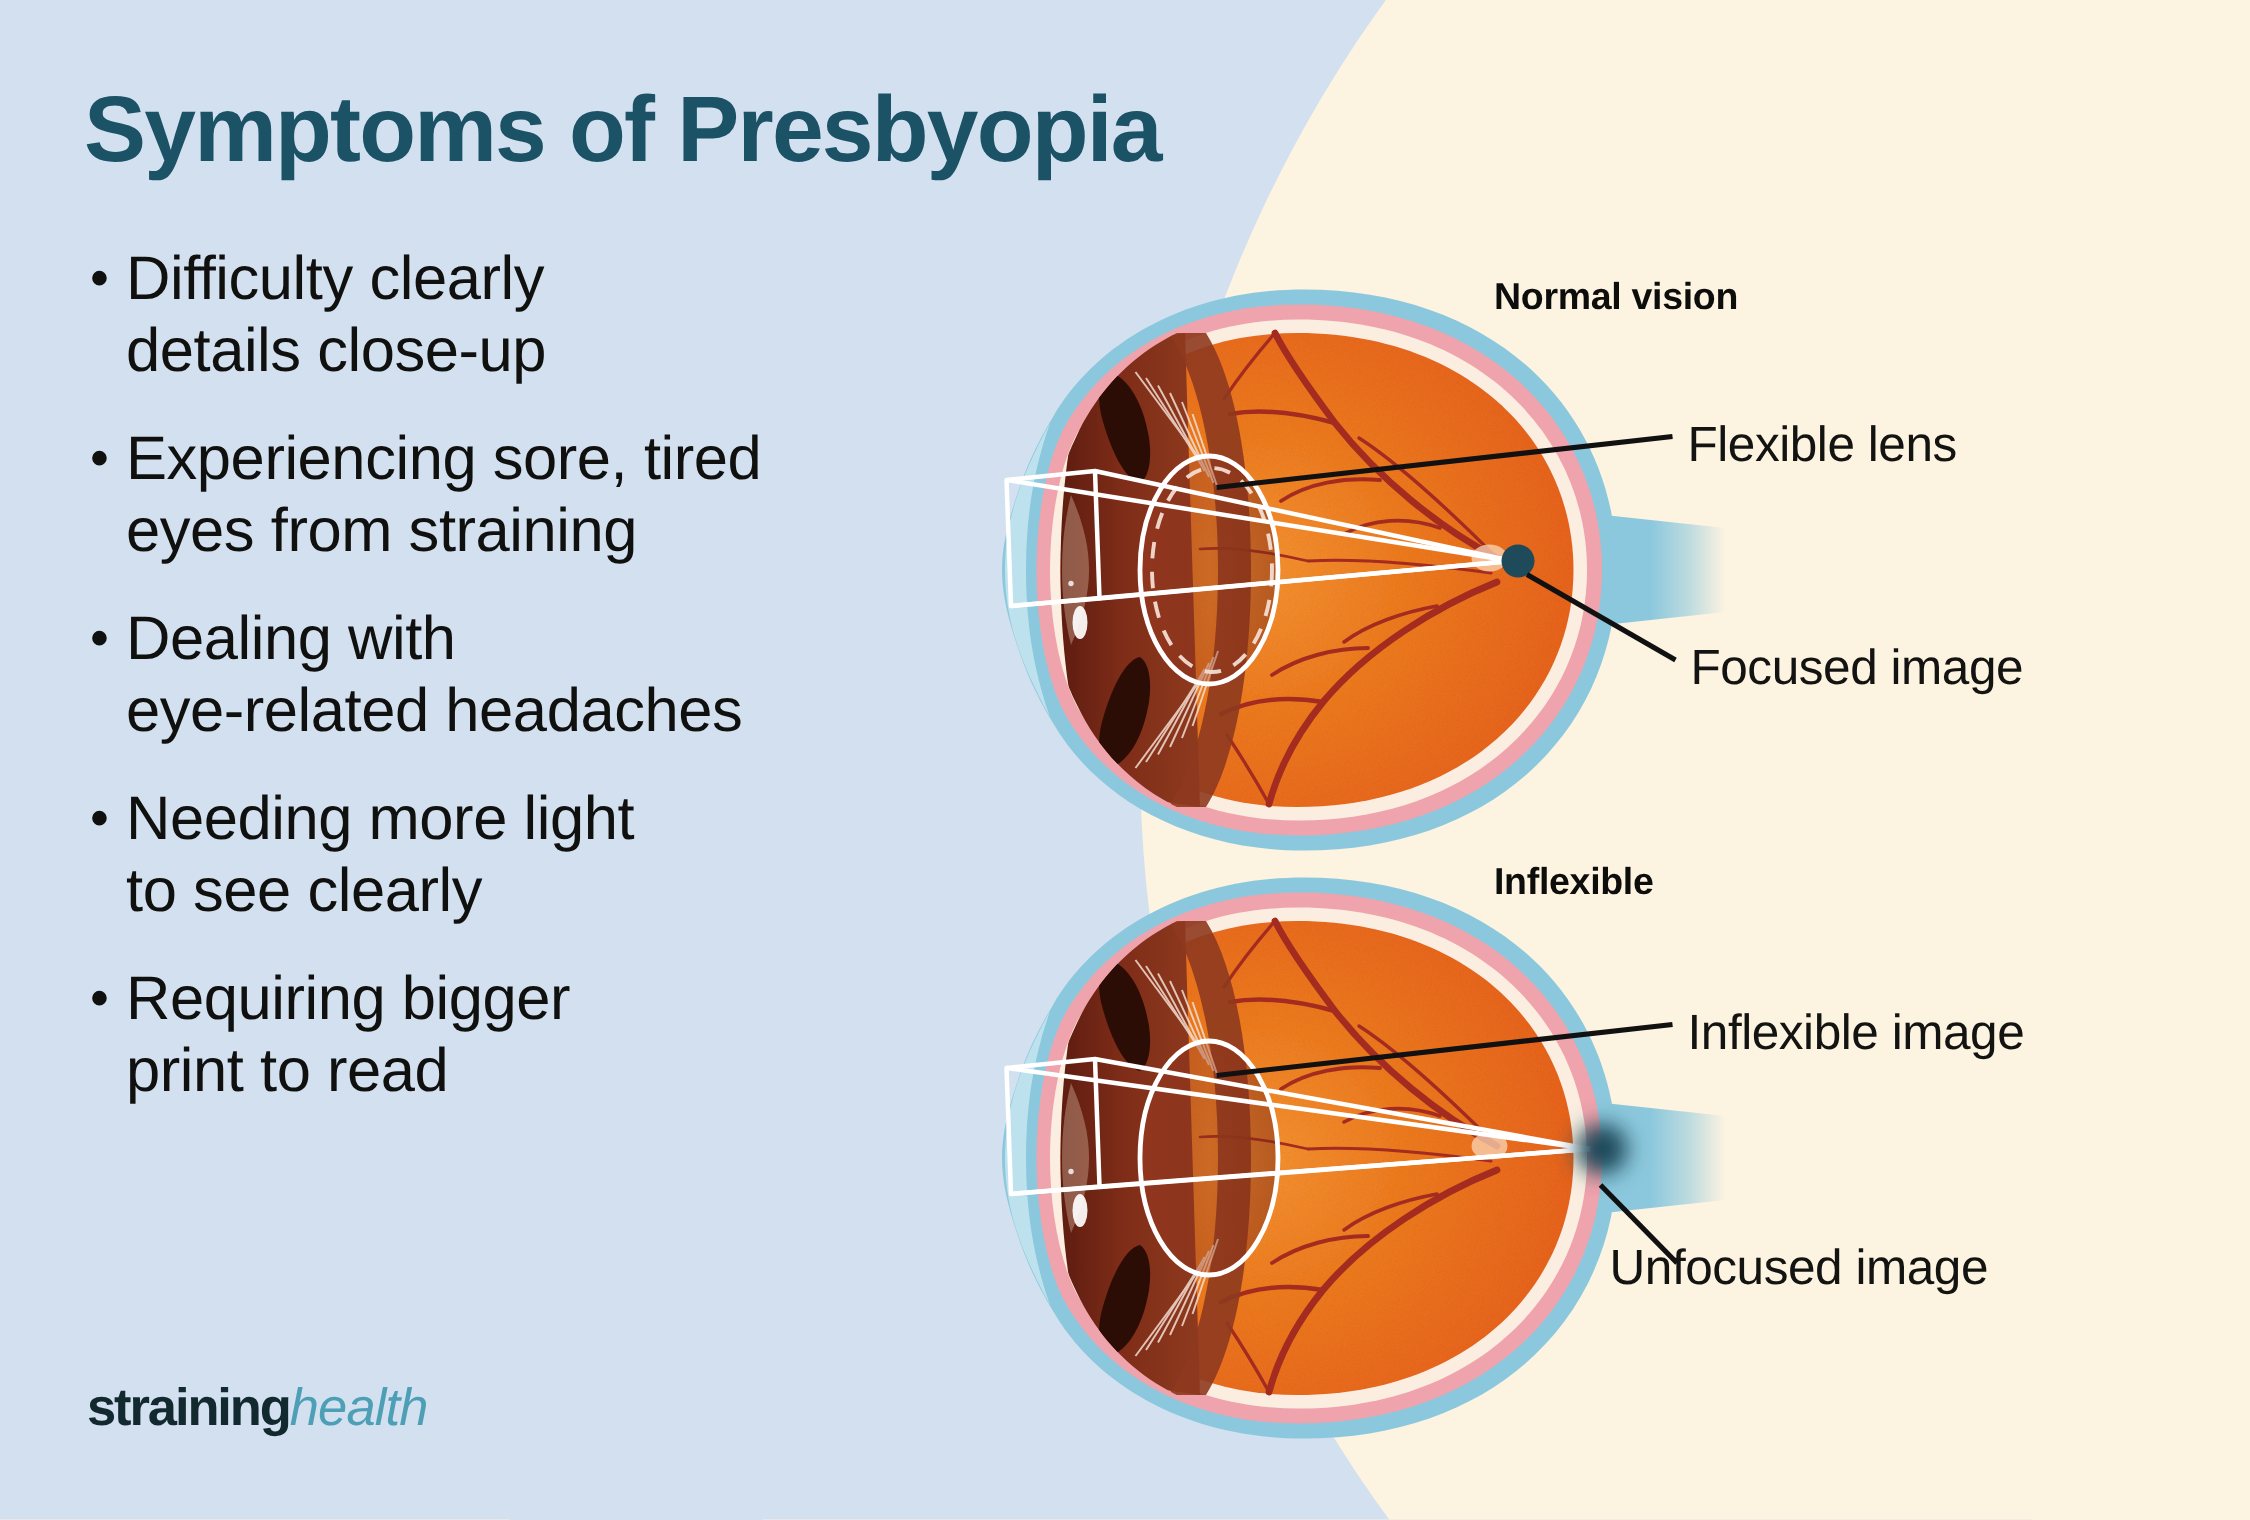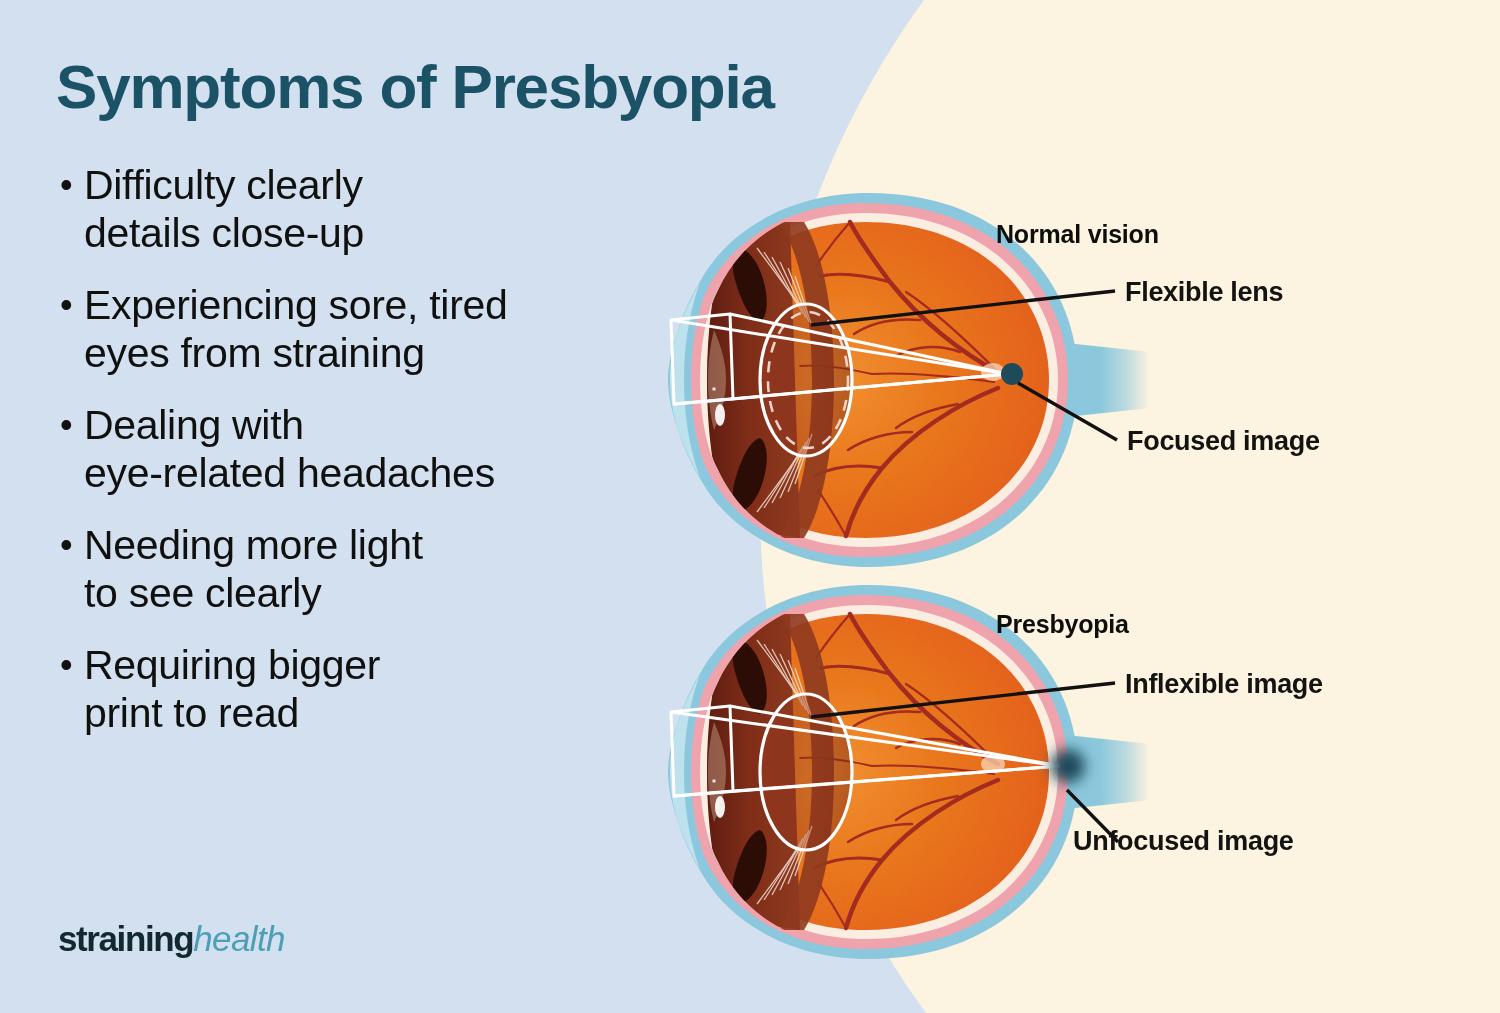--- a/index.html
+++ b/index.html
@@ -53,25 +53,25 @@
   .logo {
     position:absolute; left:58px; top:921px;
     font-size:35px; line-height:1;
     white-space:nowrap;
   }
   .logo .lg-very { font-weight:bold; color:#11292f; letter-spacing:-1.4px; }
   .logo .lg-health { font-weight:normal; color:#4d9fb5; letter-spacing:-0.6px;font-style:italic; }
   .section-label {
     position:absolute;
     font-size:25px; font-weight:bold; color:#0d0d0c;
-    letter-spacing:-0.2px; white-space:nowrap;margin-top:36px;
+    letter-spacing:-0.2px; white-space:nowrap;
   }
   .callout-label {
     position:absolute;
-    font-size:27px; font-weight:bold; color:#131312;
+    font-size:33px; font-weight:normal; color:#131312;
     letter-spacing:-0.3px; white-space:nowrap;
   }
   svg { display:block; overflow:visible; }
 </style>
 </head>
 <body>
 
 <div id="stage">
 
   <div class="bg-blue"></div>
@@ -391,19 +391,19 @@
       <path d="M1067,790 L1118,842" stroke="#111111" stroke-width="3.4" fill="none"></path>
     </g>
   </svg>
 
   <div class="section-label" style="left:996px;top:184px;">Normal vision</div>
 
   <div class="callout-label" style="left:1125px;top:277px;">Flexible lens</div>
 
   <div class="callout-label" style="left:1127px;top:426px;">Focused image</div>
 
-  <div class="section-label" style="left:996px;top:574px;">Presbyopia</div>
+  <div class="section-label" style="left:996px;top:574px;">Inflexible</div>
 
   <div class="callout-label" style="left:1125px;top:669px;">Inflexible image</div>
 
   <div class="callout-label" style="left:1073px;top:826px;">Unfocused image</div>
 
 </div>
 
 </body></html>

